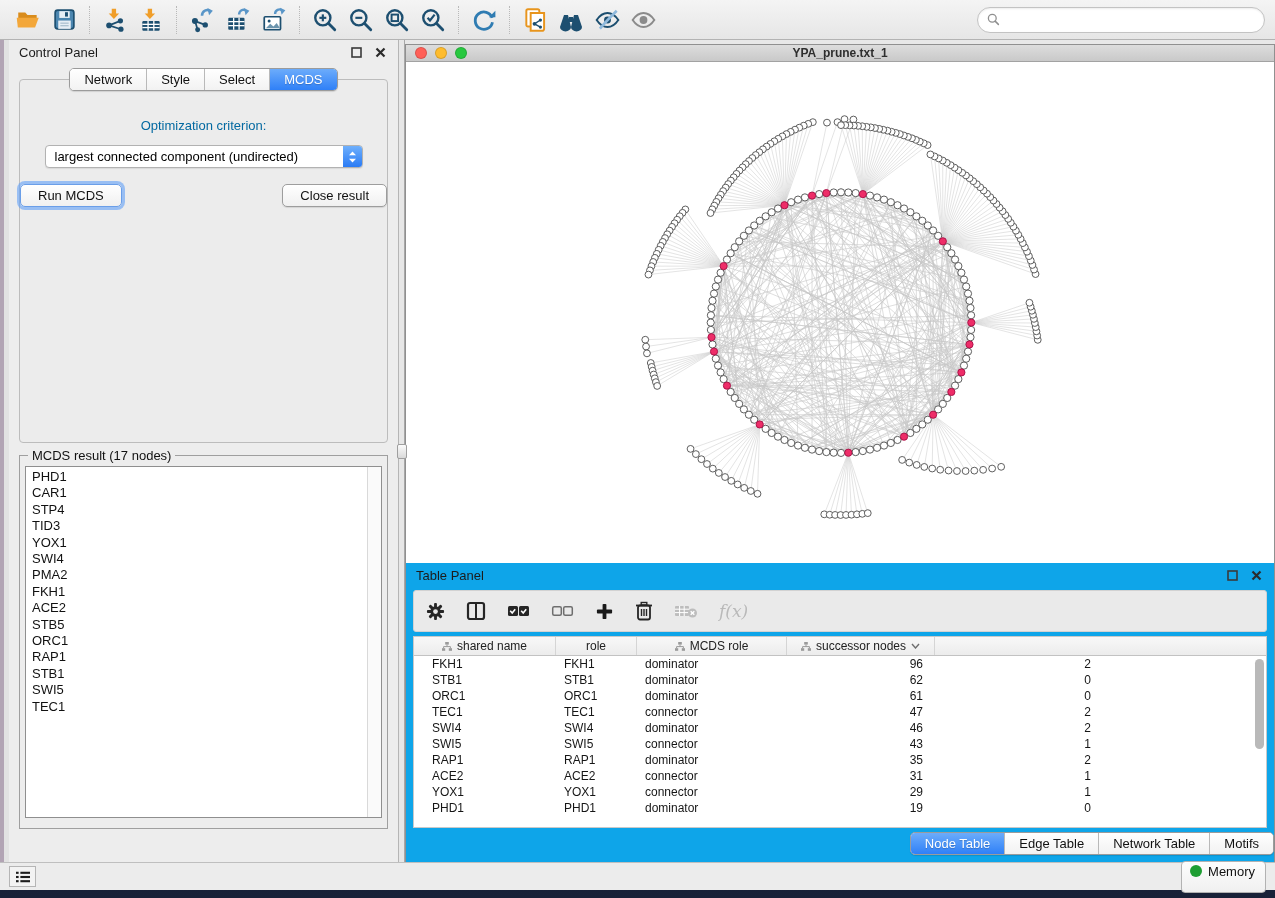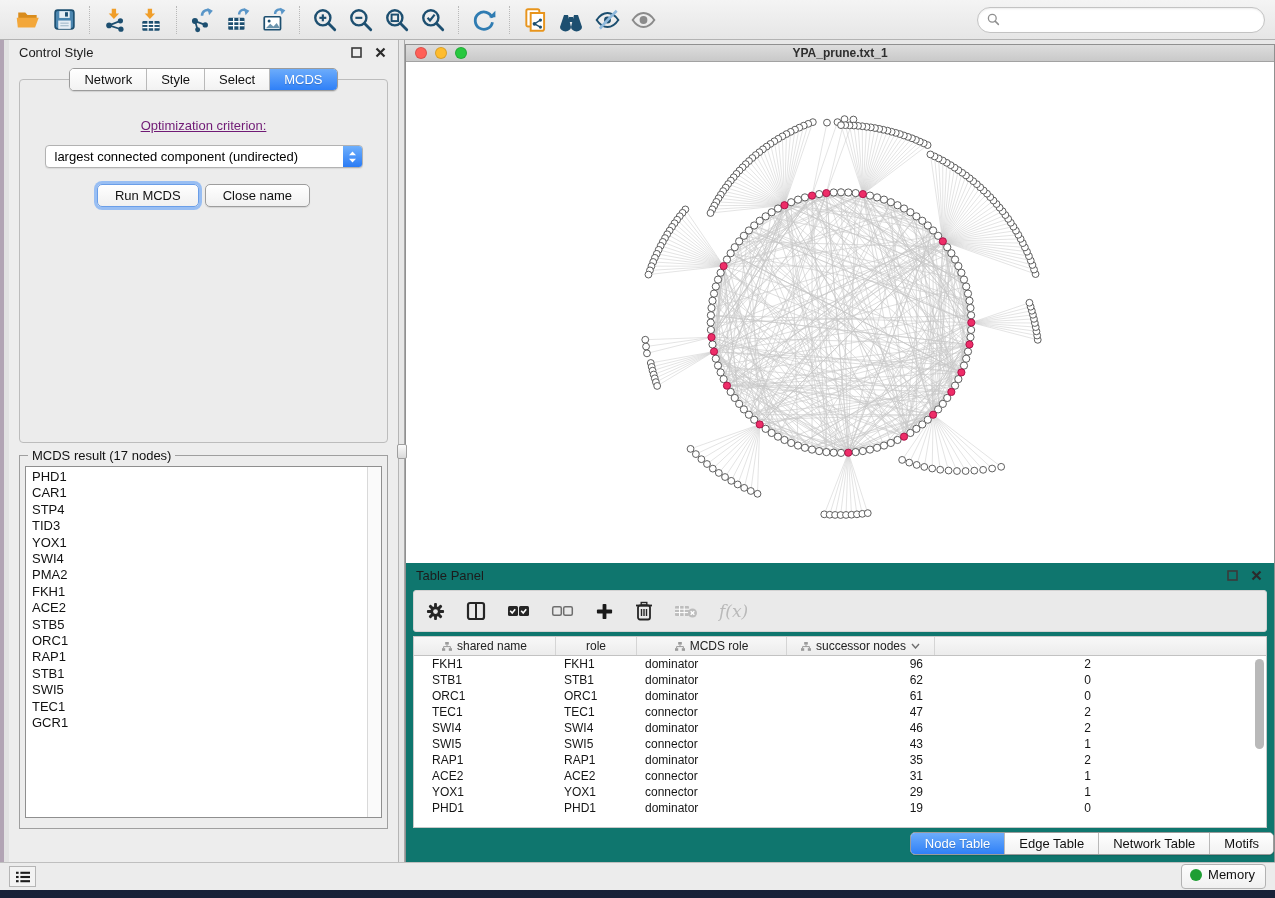--- a/index.html
+++ b/index.html
@@ -30,67 +30,67 @@
   .ph-icon { width:16px; height:14px; display:flex; align-items:center; justify-content:center; margin-left:8px; }
 
   
   .segs { display:inline-flex; border:1px solid #9b9b9b; border-radius:5px; overflow:hidden; background:#fff; box-shadow:0 1px 1px rgba(0,0,0,.12); }
   .seg { font-size:13px; color:#111; padding:3px 14px; background:linear-gradient(#ffffff,#f2f2f2); border-left:1px solid #b9b9b9; white-space:nowrap; }
   .seg:first-child { border-left:none; }
   .seg.active { background:linear-gradient(#6cacfb,#2f80f7); color:#fff; text-shadow:0 1px 1px rgba(0,0,0,.2); }
   .cp-tabs-row { text-align:center; position:relative; z-index:2; margin-top:3px; }
 
   .cp-box { margin:-12px 10px 0 10px; height:364px; border:1px solid #bcbcbc; border-radius:4px; background:#ececec; padding-top:38px; text-align:center; }
-  .opt-label { font-size:13px; color:#701a75;text-decoration:underline; }
+  .opt-label { font-size:13px; color:#0369a1; }
   .mac-select { width:318px; height:23px; margin:12px auto 0 auto; border:1px solid #b2b2b2; border-radius:4px; background:#fff; display:flex; align-items:center; position:relative; box-shadow:0 1px 1px rgba(0,0,0,.08); }
   .mac-select .sel-text { font-size:13px; padding-left:9px; flex:1; text-align:left; white-space:nowrap; overflow:hidden; }
   .sel-stepper { width:19px; height:21px; border-radius:0 3px 3px 0; background:linear-gradient(#6fb0fc,#2a7bf5); display:flex; align-items:center; justify-content:center; }
-  .cp-buttons { margin-top:16px; display:flex; justify-content:center; gap:6px; }
+  .cp-buttons { margin-top:16px; display:flex; justify-content:space-between; gap:6px; }
   .mac-btn { font-size:13px; color:#111; padding:3px 17px; background:linear-gradient(#ffffff,#f0f0f0); border:1px solid #9d9d9d; border-radius:5px; box-shadow:0 1px 1px rgba(0,0,0,.1); }
   .mac-btn.focused { box-shadow:0 0 0 3px rgba(96,160,248,.6); border-color:#6a9ee8; }
 
   .mcds-group { margin:12px 10px 0 10px; border:1px solid #9f9f9f; position:relative; padding:10px 5px 5px 5px; height:374px; }
   .mcds-legend { position:absolute; top:-8px; left:8px; background:#ededed; padding:0 4px; font-size:13px; color:#111; }
   .mcds-listbox { background:#fff; border:1px solid #8f8f8f; height:352px; display:flex; }
   .mcds-list { flex:1; list-style:none; padding:2px 6px; overflow:hidden; }
   .mcds-list li { font-size:13px; line-height:16.4px; color:#111; }
   .mcds-scroll { width:14px; background:#fafafa; border-left:1px solid #d9d9d9; }
 
   
   .network-window { height:519px; border:1px solid #909090; border-bottom:none; display:flex; flex-direction:column; background:#fff; }
   .net-titlebar { height:19px; background:linear-gradient(#dddddd,#c9c9c9); border-bottom:1px solid #a2a2a2; display:flex; align-items:center; position:relative; }
   .traffic { display:flex; gap:8px; margin-left:9px; }
   .light { width:12px; height:12px; border-radius:50%; border:1px solid rgba(0,0,0,.15); }
   .net-title { position:absolute; left:0; right:0; text-align:center; font-size:12px; font-weight:bold; color:#2e2e2e; }
   .net-canvas { flex:1; background:#ffffff; }
   .net-canvas svg { display:block; width:100%; height:100%; }
 
   
-  .table-panel { flex:1; display:flex; flex-direction:column; border-left:1px solid #909090; border-right:1px solid #909090; background:#0f766e; }
+  .table-panel { flex:1; display:flex; flex-direction:column; border-left:1px solid #909090; border-right:1px solid #909090; background:#0ea5e9; }
   .tp-toolbar { height:42px; margin:2px 7px 4px 7px; background:#eaeaea; border:1px solid #d2d2d2; border-radius:3px; display:flex; align-items:center; padding:0 12px; gap:21px; }
   .tp-icon { display:flex; align-items:center; justify-content:center; }
   .fx-label { font-family:"DejaVu Serif",serif; font-style:italic; font-size:17px; color:#b9b9b9; }
 
   .tablewrap { margin:0 7px; background:#fff; border:1px solid #c9c9c9; height:192px; position:relative; overflow:hidden; }
   .thead { display:flex; height:19px; background:linear-gradient(#f8f8f8,#ececec); border-bottom:1px solid #c2c2c2; }
   .th { display:flex; align-items:center; justify-content:center; gap:5px; font-size:12px; color:#222; border-right:1px solid #d5d5d5; overflow:hidden; }
   .trow { display:flex; height:16px; }
   .td { font-size:12px; color:#161616; line-height:16px; white-space:nowrap; overflow:hidden; }
   .td.num { text-align:right; padding-right:12px; }
   .td.txt { padding-left:18px; }
   .td.txt2 { padding-left:8px; }
   .tscroll { position:absolute; right:2px; top:22px; width:9px; height:90px; background:#b9b9b9; border-radius:5px; }
 
   .tp-tabs-row { height:31px; display:flex; align-items:center; justify-content:flex-end; }
 
   
   .statusbar { position:absolute; left:0; right:0; bottom:0; height:28px; background:#ececec; border-top:1px solid #bfbfbf; display:flex; align-items:center; padding:0 9px; }
   .status-left-btn { width:27px; height:21px; border:1px solid #b5b5b5; background:#f3f3f3; display:flex; align-items:center; justify-content:center; }
   .status-spacer { flex:1; }
-  .memory-btn { display:flex; align-items:center; gap:6px; border:1px solid #b2b2b2; border-radius:4px; background:linear-gradient(#fdfdfd,#f0f0f0); padding:2px 10px 6px 8px; font-size:13px; color:#111; }
+  .memory-btn { display:flex; align-items:center; gap:6px; border:1px solid #b2b2b2; border-radius:4px; background:linear-gradient(#fdfdfd,#f0f0f0); padding:2px 10px 13px 8px; font-size:13px; color:#111; }
   .memdot { width:12px; height:12px; border-radius:50%; }
 </style>
 </head>
 <body>
 
 <div class="app">
 
   <div class="toolbar">
     <div class="tbtn">
       <svg width="26" height="26" viewBox="0 0 24 24">
@@ -246,21 +246,21 @@
         </svg>
       <input type="text" placeholder="" style="">
     </div>
   </div>
 
   <div class="main">
     <div class="desktop-strip"></div>
 
     <div class="control-panel">
       <div class="panel-header">
-        <span class="panel-title">Control Style</span>
+        <span class="panel-title">Control Panel</span>
         <span class="ph-spacer"></span>
         <span class="ph-icon">
             <svg width="11" height="11" viewBox="0 0 11 11">
               <rect x="1" y="1" width="9" height="9" fill="none" stroke="#3a3a3a" stroke-width="1.6"></rect>
             </svg>
           </span>
         <span class="ph-icon">
             <svg width="11" height="11" viewBox="0 0 11 11">
               <path d="M1.5 1.5l8 8M9.5 1.5l-8 8" stroke="#2b2b2b" stroke-width="2.2"></path>
             </svg>
@@ -280,21 +280,21 @@
           <span class="sel-text">largest connected component (undirected)</span>
           <span class="sel-stepper">
             <svg width="9" height="14" viewBox="0 0 9 14">
                 <path d="M1 5.2L4.5 1.4 8 5.2z" fill="#fff"></path>
                 <path d="M1 8.8L4.5 12.6 8 8.8z" fill="#fff"></path>
               </svg>
           </span>
         </div>
         <div class="cp-buttons">
           <span class="mac-btn focused">Run MCDS</span>
-          <span class="mac-btn">Close name</span>
+          <span class="mac-btn">Close result</span>
         </div>
       </div>
 
       <div class="mcds-group">
         <span class="mcds-legend">MCDS result (17 nodes)</span>
         <div class="mcds-listbox">
           <ul class="mcds-list" id="mcds-list">
               <li>PHD1</li>
               <li>CAR1</li>
               <li>STP4</li>
@@ -303,21 +303,20 @@
               <li>SWI4</li>
               <li>PMA2</li>
               <li>FKH1</li>
               <li>ACE2</li>
               <li>STB5</li>
               <li>ORC1</li>
               <li>RAP1</li>
               <li>STB1</li>
               <li>SWI5</li>
               <li>TEC1</li>
-              <li>GCR1</li>
             </ul>
           <div class="mcds-scroll"></div>
         </div>
       </div>
     </div>
 
     <div class="vsplit">
         <div class="vsplit-handle"></div>
       </div>
 

